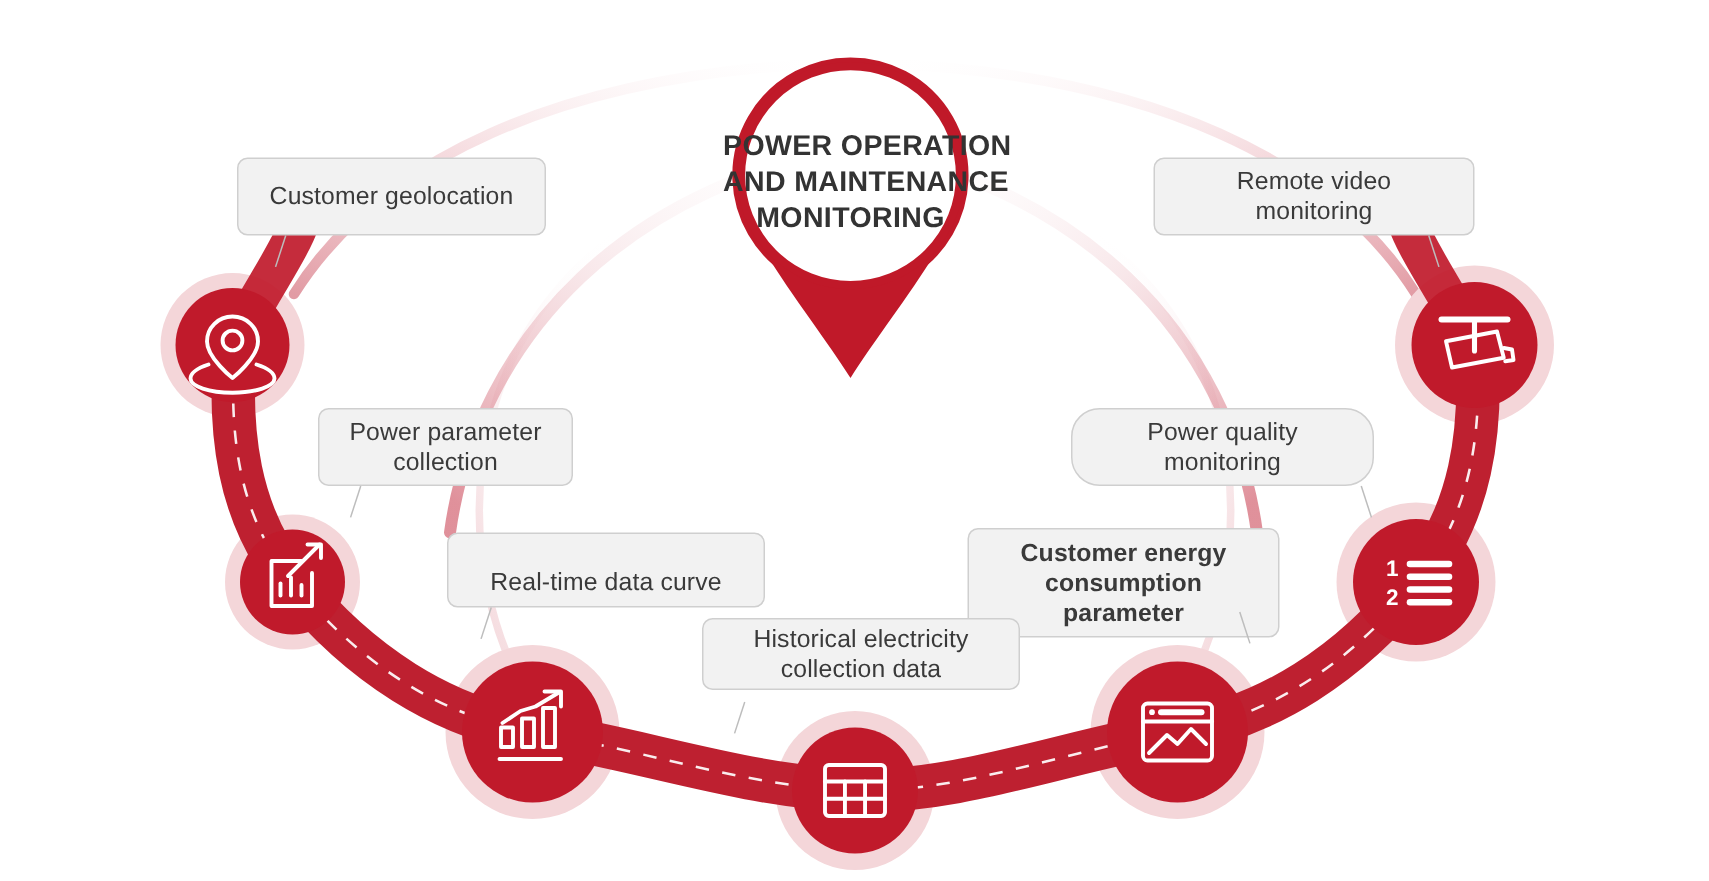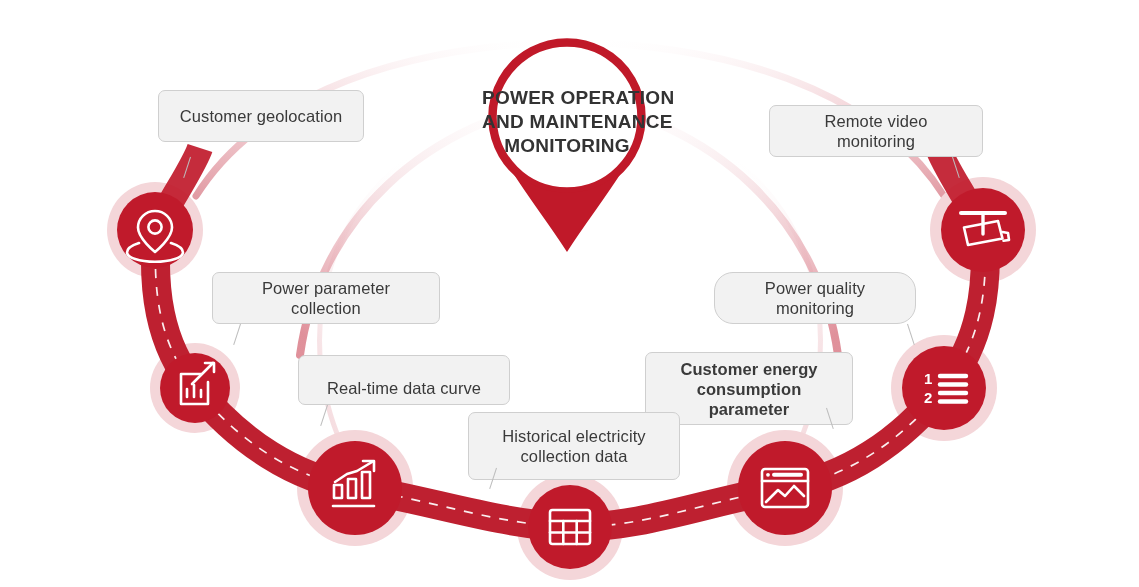--- a/index.html
+++ b/index.html
@@ -201,31 +201,31 @@
       <circle cx="567" cy="117" r="73" fill="#FFFFFF" stroke="#C01929" stroke-width="5.5"></circle>
     </g>
   </svg>
 
   <div class="pin-caption" style="left:482px;top:86px;">
     <div>POWER OPERATION</div>
     <div>AND MAINTENANCE</div>
     <div>MONITORING</div>
   </div>
 
-  <div class="callout" style="left:158px;top:90px;width:206px;height:52px;">
+  <div class="callout" style="left:158px;top:105px;width:206px;height:52px;">
     <span class="txt">Customer geolocation</span>
   </div>
   <div class="tail" style="left:190px;top:157px;transform:rotate(18deg);transform-origin:top center;"></div>
 
   <div class="callout" style="left:769px;top:105px;width:214px;height:52px;justify-content:flex-end;">
     <span class="txt">Remote video monitoring</span>
   </div>
   <div class="tail" style="left:952px;top:157px;transform:rotate(-18deg);transform-origin:top center;"></div>
 
-  <div class="callout" style="left:212px;top:272px;width:228px;height:52px;flex-direction:column;text-align:center;">
+  <div class="callout" style="left:212px;top:272px;width:170px;height:52px;flex-direction:column;text-align:center;">
     <span class="txt">Power parameter</span>
     <span class="txt">collection</span>
   </div>
   <div class="tail" style="left:240px;top:324px;transform:rotate(18deg);transform-origin:top center;"></div>
 
   <div class="callout" style="left:714px;top:272px;width:202px;height:52px;border-radius:19px;">
     <span class="txt">Power quality monitoring</span>
   </div>
   <div class="tail" style="left:907px;top:324px;transform:rotate(-18deg);transform-origin:top center;"></div>
 
@@ -233,19 +233,19 @@
     <span class="txt">Real-time data curve</span>
   </div>
   <div class="tail" style="left:327px;top:405px;transform:rotate(18deg);transform-origin:top center;"></div>
 
   <div class="callout" style="left:645px;top:352px;width:208px;height:73px;flex-direction:column;font-weight:bold;">
     <span class="txt">Customer energy</span>
     <span class="txt">consumption parameter</span>
   </div>
   <div class="tail" style="left:826px;top:408px;transform:rotate(-18deg);transform-origin:top center;"></div>
 
-  <div class="callout" style="left:468px;top:412px;width:212px;height:68px;flex-direction:column;">
+  <div class="callout" style="left:468px;top:412px;width:212px;height:48px;flex-direction:column;">
     <span class="txt">Historical electricity</span>
     <span class="txt">collection data</span>
   </div>
   <div class="tail" style="left:496px;top:468px;transform:rotate(18deg);transform-origin:top center;"></div>
 
 </div>
 
 </body></html>

